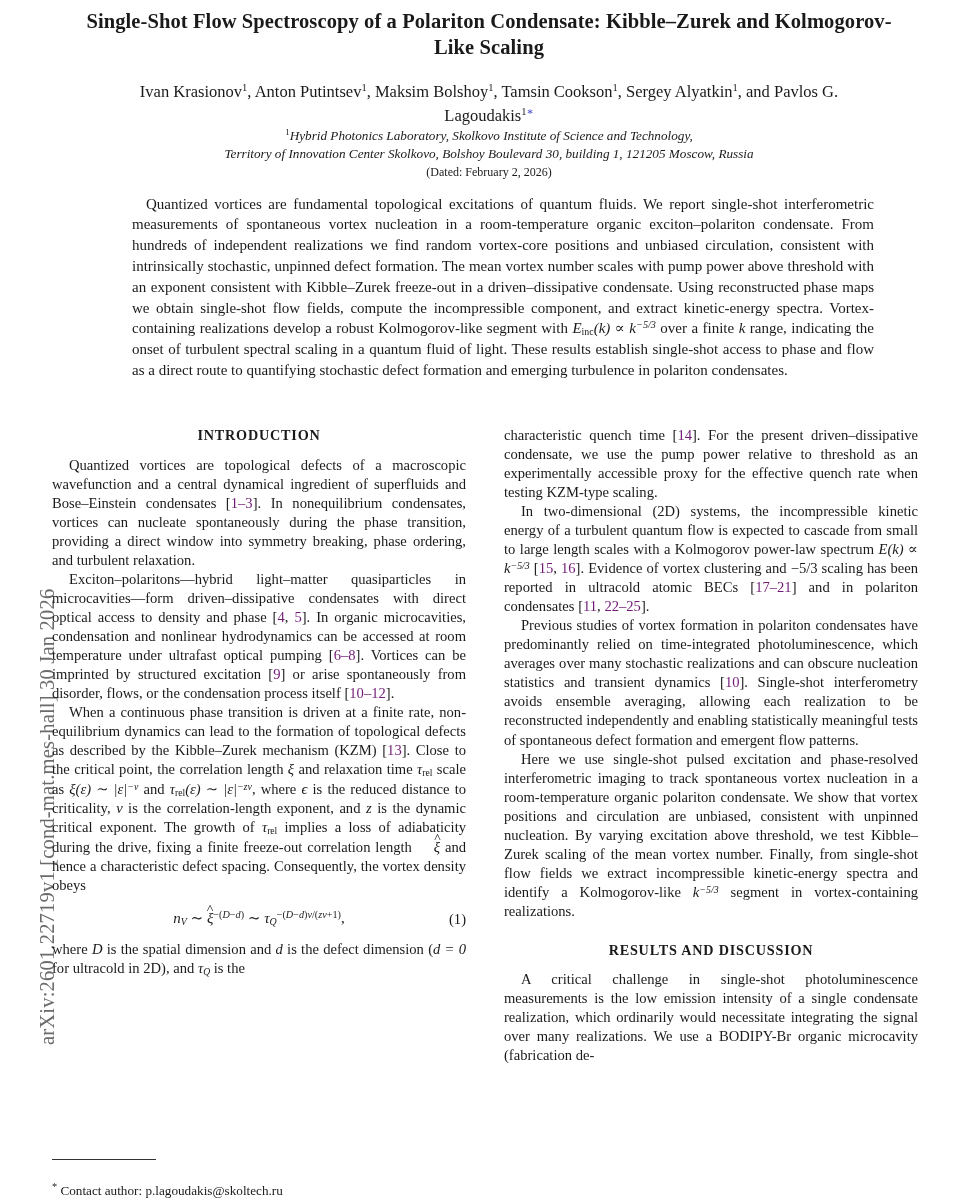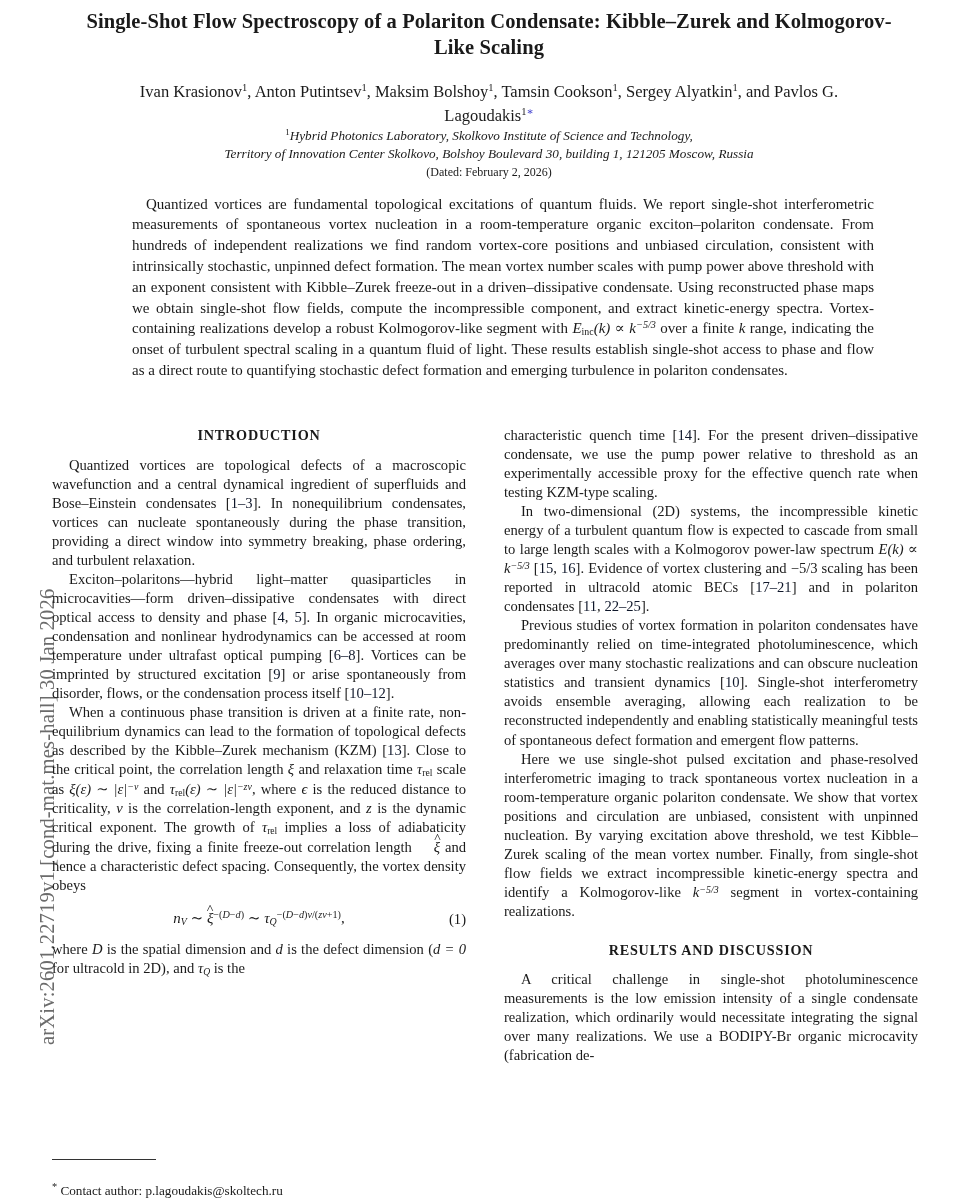--- a/index.html
+++ b/index.html
@@ -119,21 +119,21 @@
     margin: 0 0 11px 0;
   }
   h2.section.second { margin-top: 20px; }
 
   p.para {
     margin: 0;
     text-indent: 17px;
   }
   p.para.noindent { text-indent: 0; }
 
-  .cite { color: #0f172a; }
+  .cite { color: #701a75; }
 
   
   .mi { font-style: italic; font-family: "Liberation Serif", "DejaVu Serif", serif; }
   sub.ms { font-size: 0.66em; vertical-align: -0.22em; font-style: normal; }
   sup.ms { font-size: 0.68em; vertical-align: 0.45em; }
   .hat { position: relative; display: inline-block; }
   .hat::after {
     content: "^";
     position: absolute;
     left: 50%;

